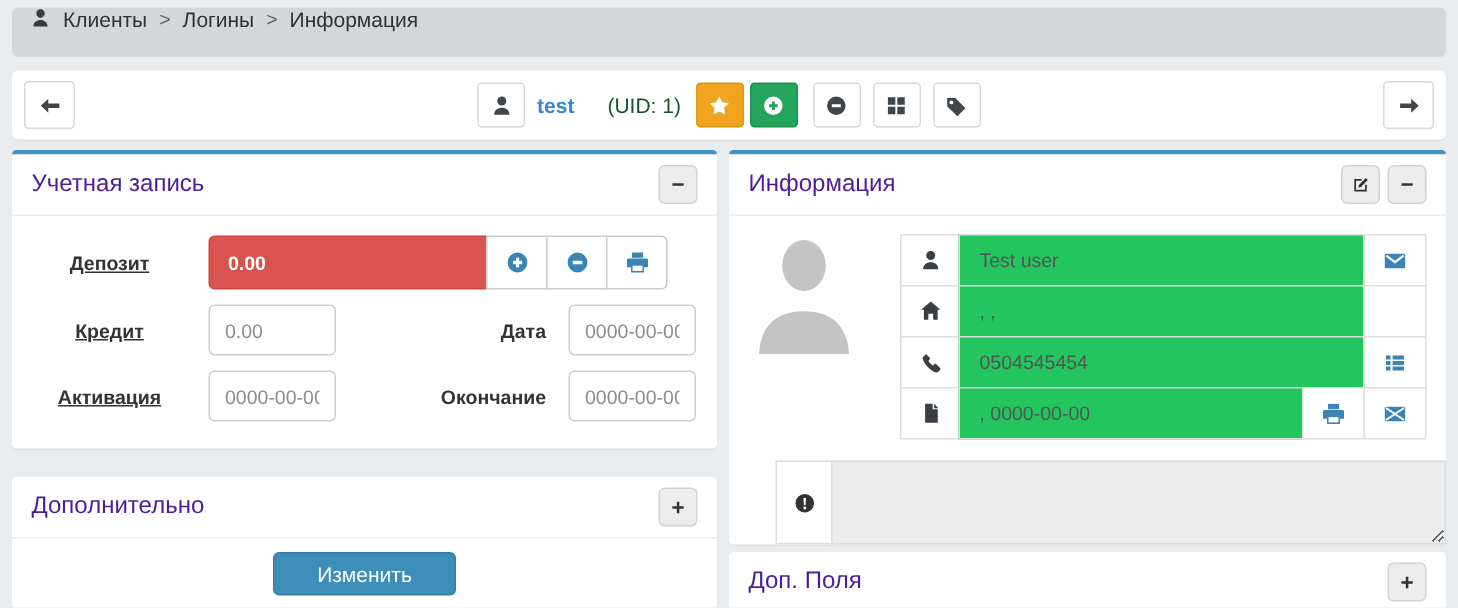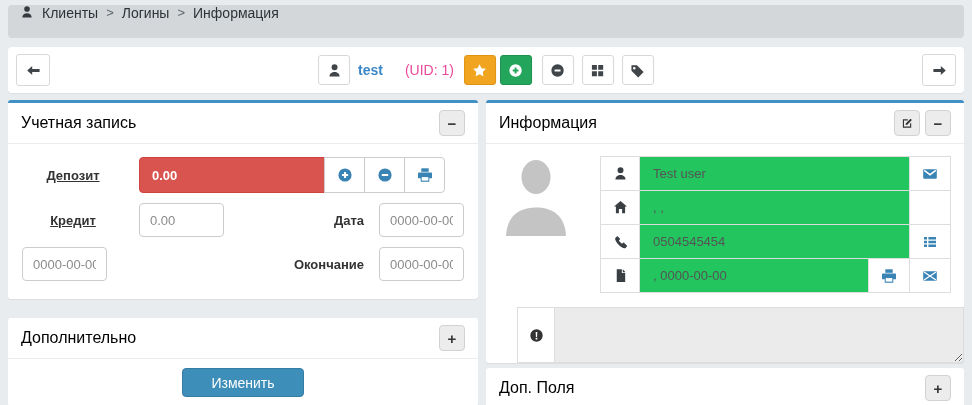--- a/index.html
+++ b/index.html
@@ -28,31 +28,31 @@
   .nav-btn { width:34px; height:32px; color:#3f4549; }
   .nav-btn .ic { width:15px; height:15px; }
   .tb-center { position:absolute; left:50%; top:50%; transform:translate(-50%,-50%);
     display:flex; align-items:center; gap:4px; }
   .tb { width:32px; height:30px; color:#3f4549; }
   .tb .ic { width:15px; height:15px; }
   .btn-star  { background:#f0a41f; border-color:#e09312; color:#fff; }
   .btn-green { background:#23a55b; border-color:#1d9150; color:#fff; }
   .uwrap { display:flex; align-items:baseline; gap:22px; margin:0 6px 0 4px; font-size:14px; }
   .uname { color:#3a87c8; font-weight:bold; text-decoration:none; }
-  .uid { color:#ec4899; }
+  .uid { color:#14532d; }
 
   
   .cols { display:flex; gap:8px; margin-top:7px; align-items:flex-start; }
   .col-l { width:470px; }
   .col-r { flex:1; }
   .card { background:#fff; border-radius:3px; box-shadow:0 1px 1px rgba(0,0,0,.06); }
   .accent { border-top:3px solid #4190c6; }
   .card-h { display:flex; align-items:center; justify-content:space-between;
     padding:7px 13px; border-bottom:1px solid #ececec; }
-  .card-title { font-size:16px; color:#000000; }
+  .card-title { font-size:16px; color:#4c1d95; }
   .h-btns { display:flex; gap:5px; }
   .sq { width:26px; height:26px; background:#ececec; border:1px solid #d2d2d2;
     border-radius:4px; color:#333; font-size:15px; font-weight:bold; line-height:1;
     display:inline-flex; align-items:center; justify-content:center; cursor:pointer; }
   .sq .ic { width:13px; height:13px; }
 
   
   .acc-body { padding:13px 14px 14px; }
   .frow { display:flex; align-items:center; margin-bottom:10px; }
   .frow:last-child { margin-bottom:4px; }
@@ -255,20 +255,21 @@
               </button>
             </span>
           </div>
           <div class="frow">
             <span class="flabel">Кредит</span>
             <input class="input in-sm" value="0.00" style="">
             <span class="flabel2">Дата</span>
             <input class="input in-sm" value="0000-00-00" style="">
           </div>
           <div class="frow">
+            <span class="flabel">Активация</span>
             <input class="input in-sm" value="0000-00-00" style="">
             <span class="flabel2">Окончание</span>
             <input class="input in-sm" value="0000-00-00" style="">
           </div>
         </div>
       </div>
 
       <div class="card add-card">
         <div class="card-h">
           <span class="card-title">Дополнительно</span>

